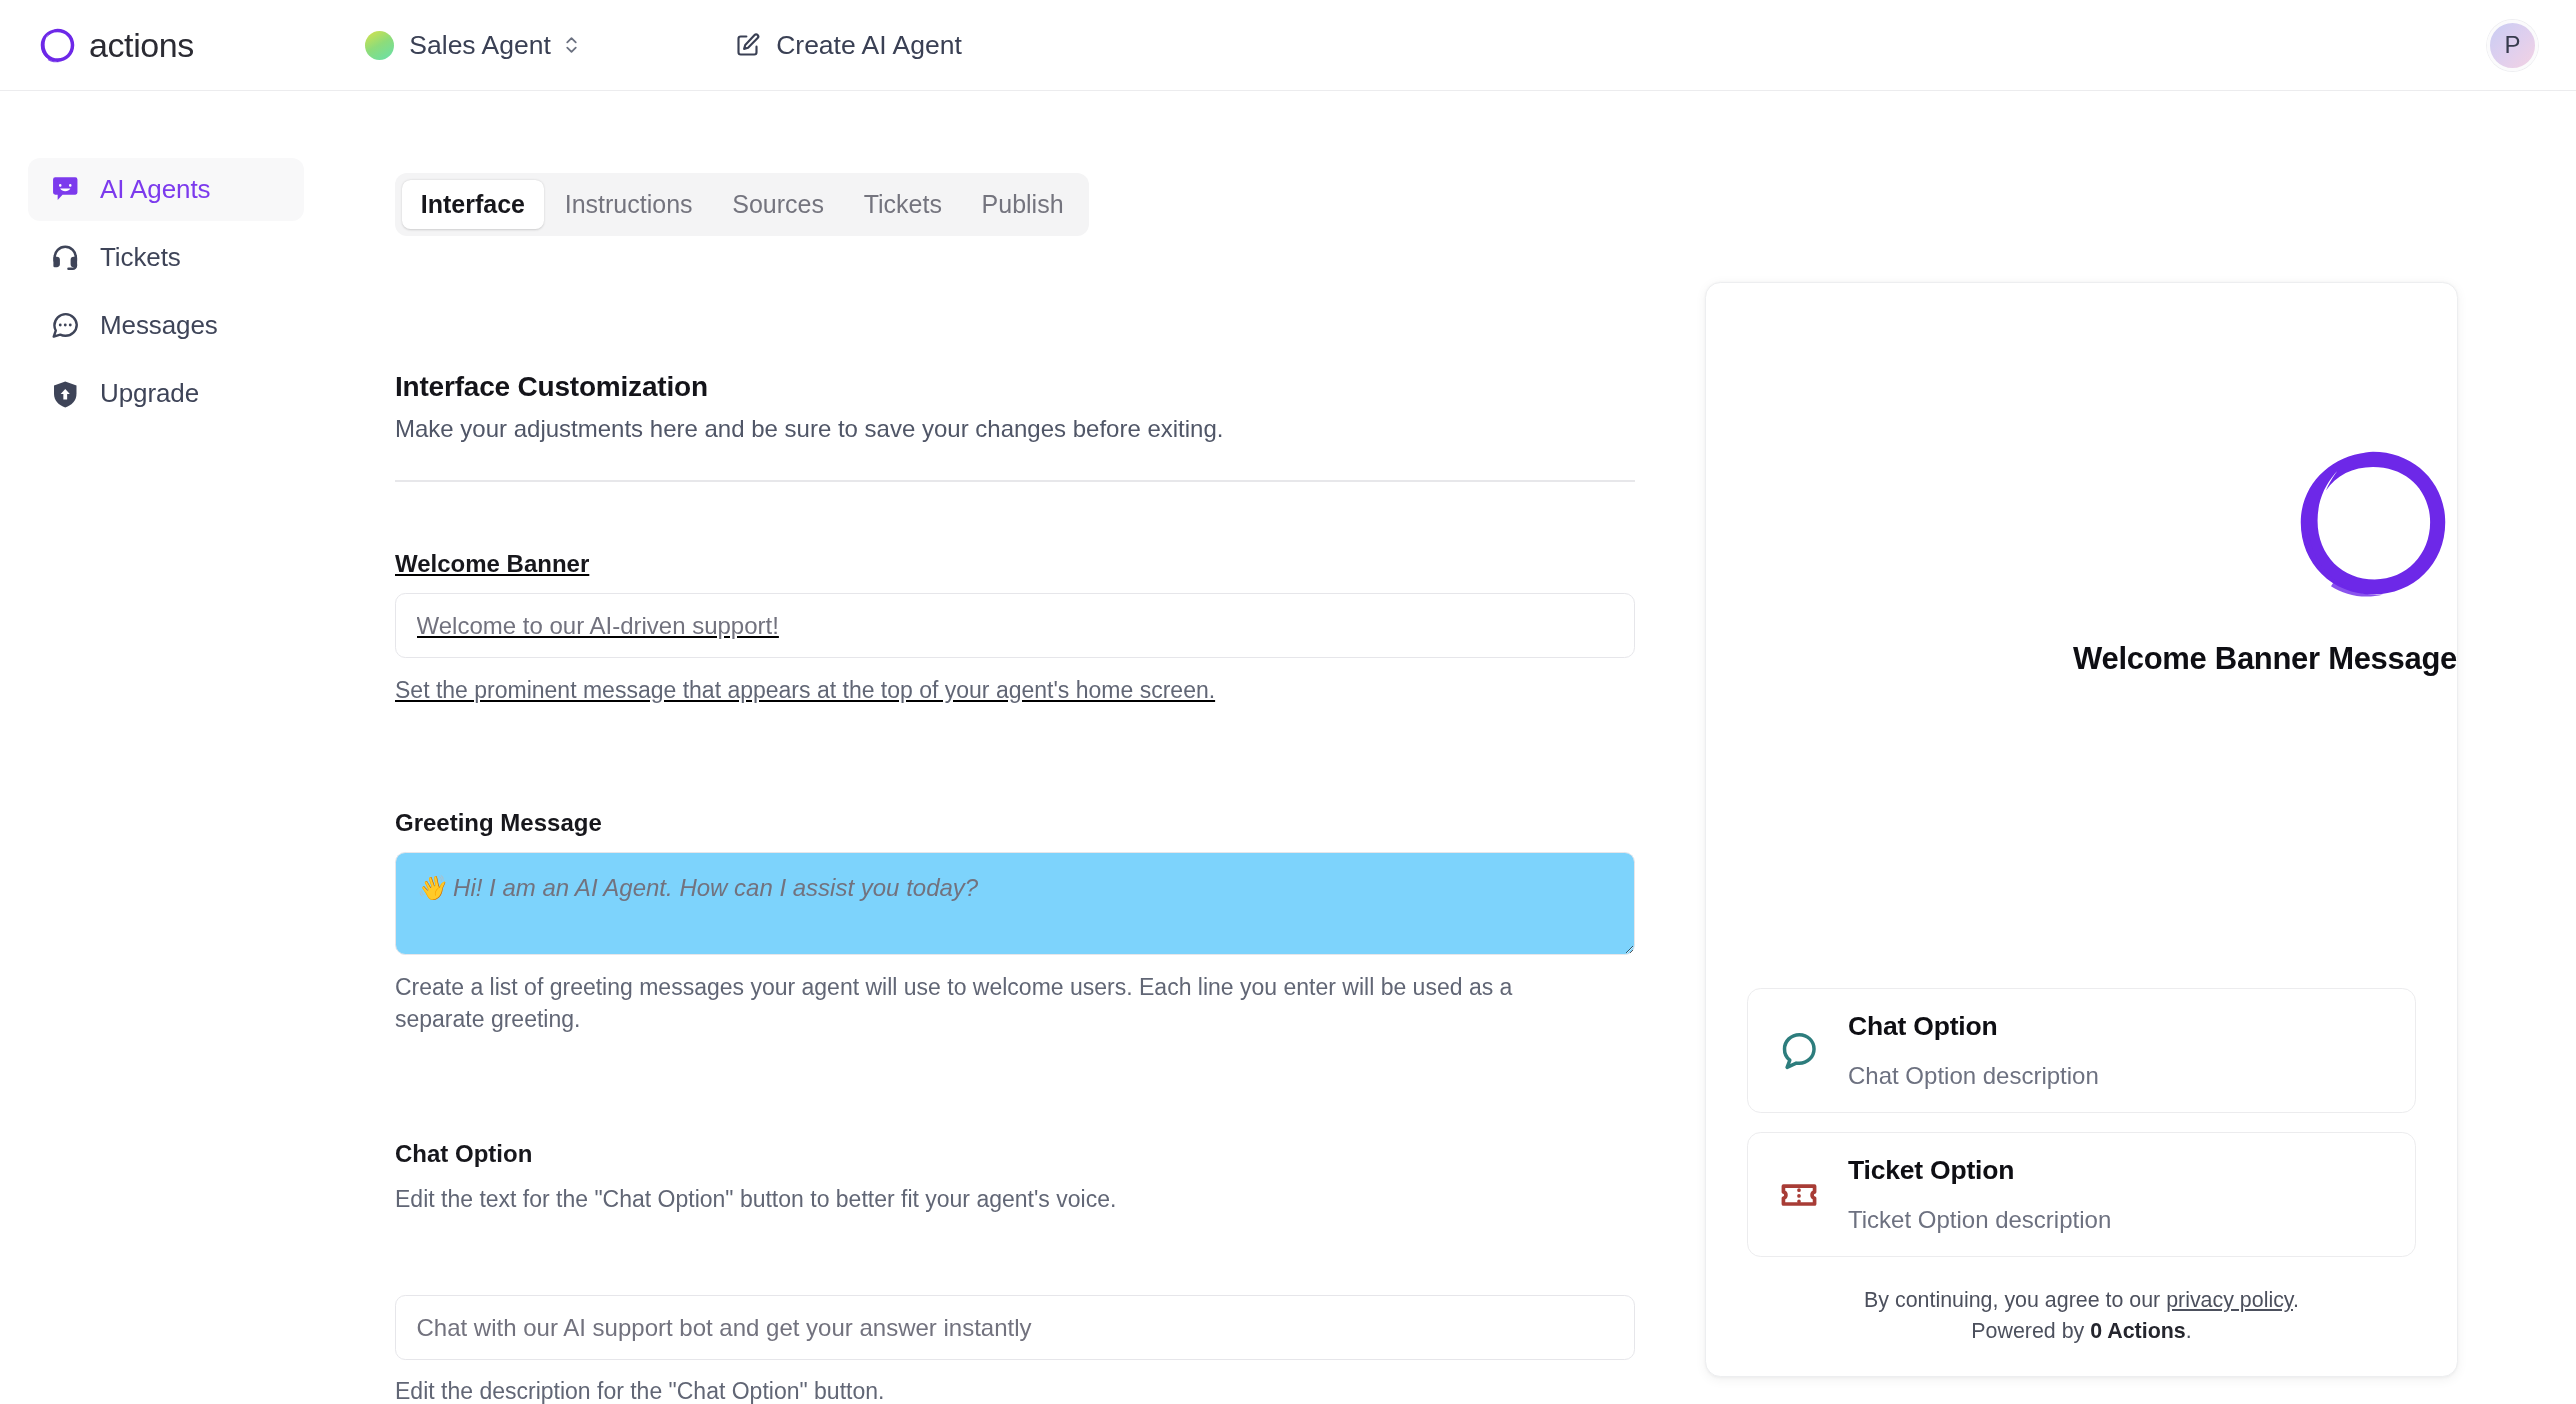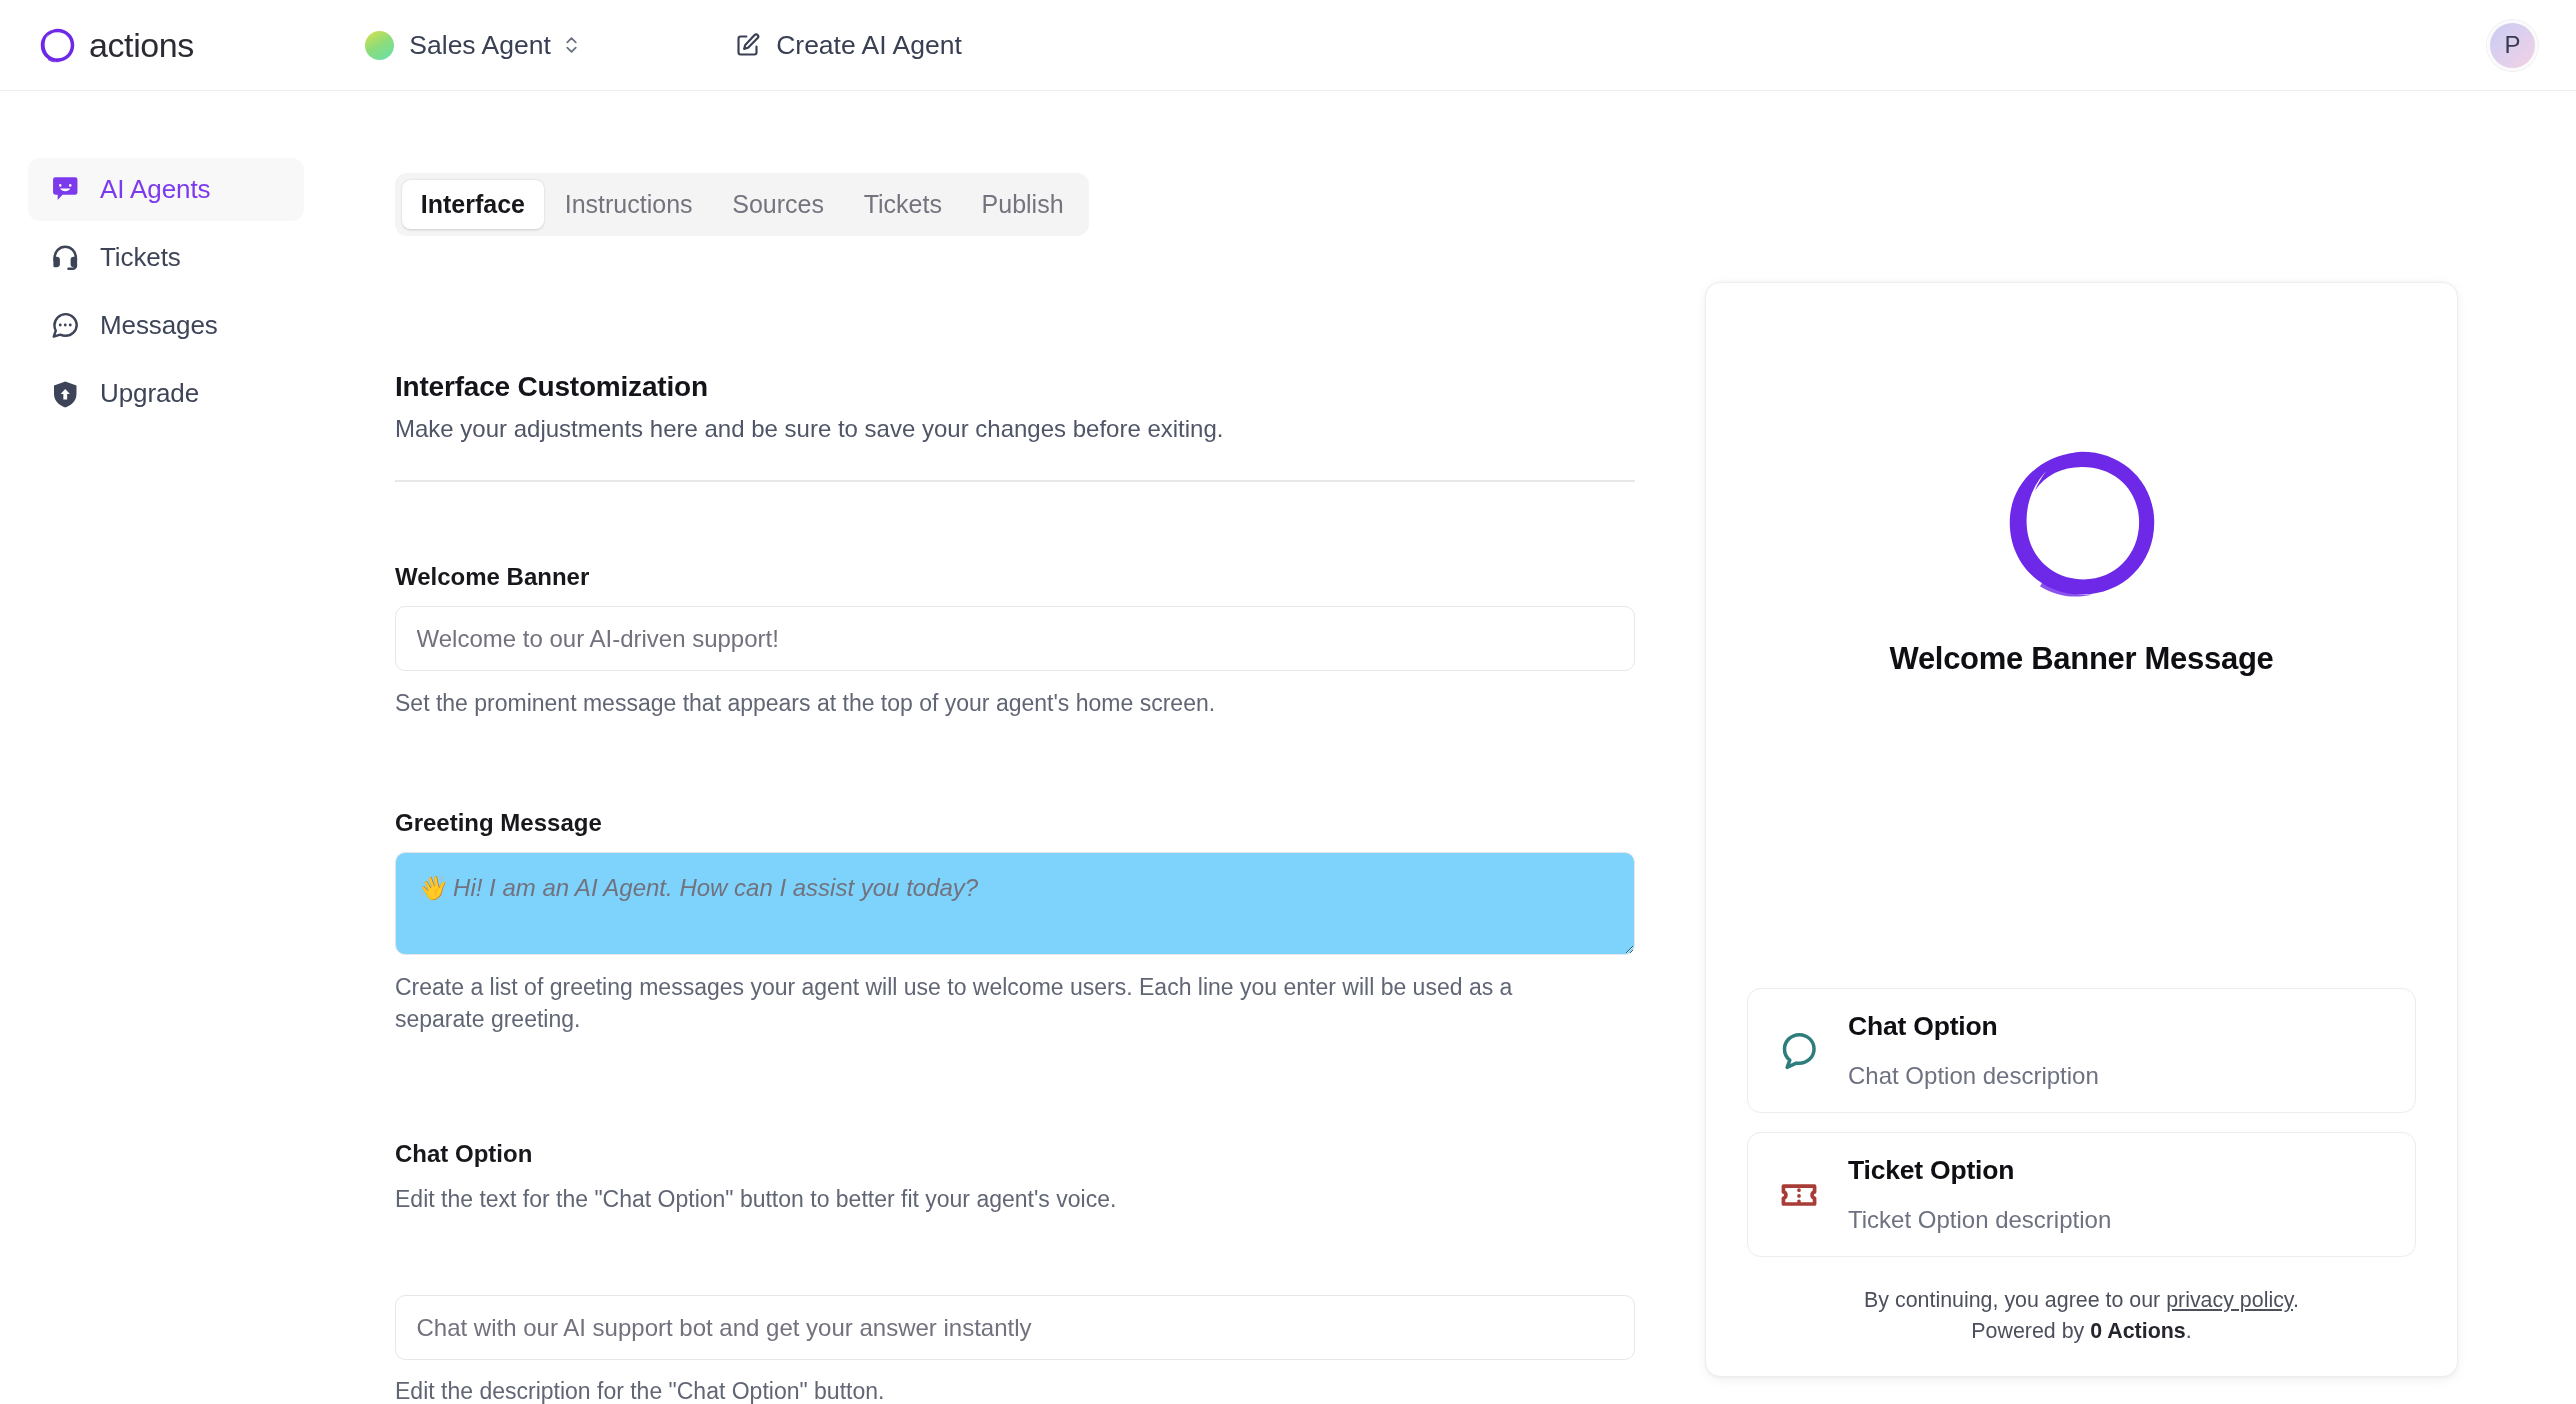--- a/index.html
+++ b/index.html
@@ -235,21 +235,21 @@
     top: 282px;
     left: 1705px;
     width: 753px;
     height: 1095px;
     background: #ffffff;
     border: 1.7px solid #edeef0;
     border-radius: 15.4px;
     box-shadow: 0 2.6px 12px rgba(16,17,25,.055), 0 0.9px 2.6px rgba(16,17,25,.04);
     display: flex;
     flex-direction: column;
-    align-items: center;
+    align-items: flex-end;
     overflow: hidden;
   }
 
   .preview-logo { width: 168px; height: 168px; margin-top: 157px; display: block; }
 
   .preview-banner {
     margin-top: 32.5px;
     font-size: 31px;
     font-weight: 700;
     color: #0e0e13;
@@ -402,21 +402,21 @@
     <div class="tab">Instructions</div>
     <div class="tab">Sources</div>
     <div class="tab">Tickets</div>
     <div class="tab">Publish</div>
   </div>
 
   <div class="section-title">Interface Customization</div>
   <div class="section-sub">Make your adjustments here and be sure to save your changes before exiting.</div>
   <div class="section-rule"></div>
 
-  <div class="field" style="top:472px;">
+  <div class="field" style="top:459px;text-decoration:underline;">
     <span class="field-label">Welcome Banner</span>
     <input class="text-input" type="text" placeholder="Welcome to our AI-driven support!" style="">
     <span class="field-help">Set the prominent message that appears at the top of your agent's home screen.</span>
   </div>
 
   <div class="field" style="top:718px;">
     <span class="field-label">Greeting Message</span>
     <textarea class="text-area" placeholder="👋 Hi! I am an AI Agent. How can I assist you today?" style=""></textarea>
     <span class="field-help">Create a list of greeting messages your agent will use to welcome users. Each line you enter will be used as a separate greeting.</span>
   </div>

